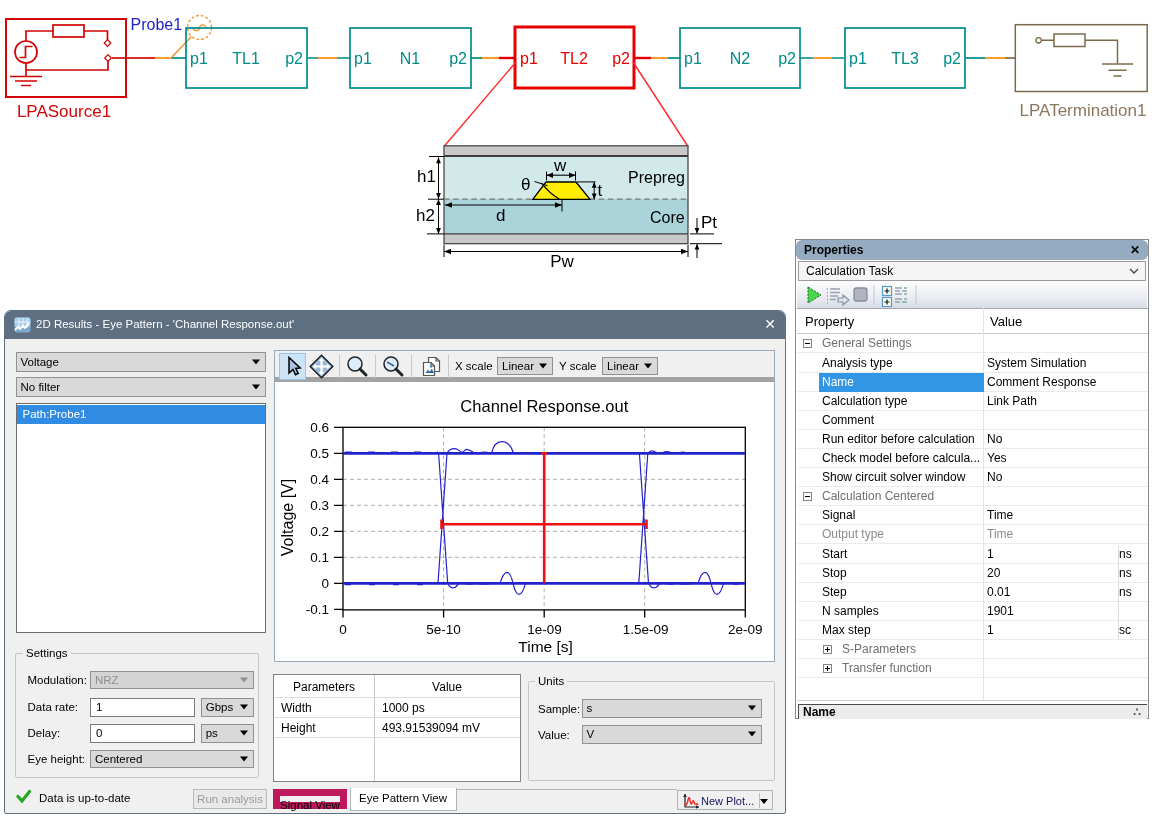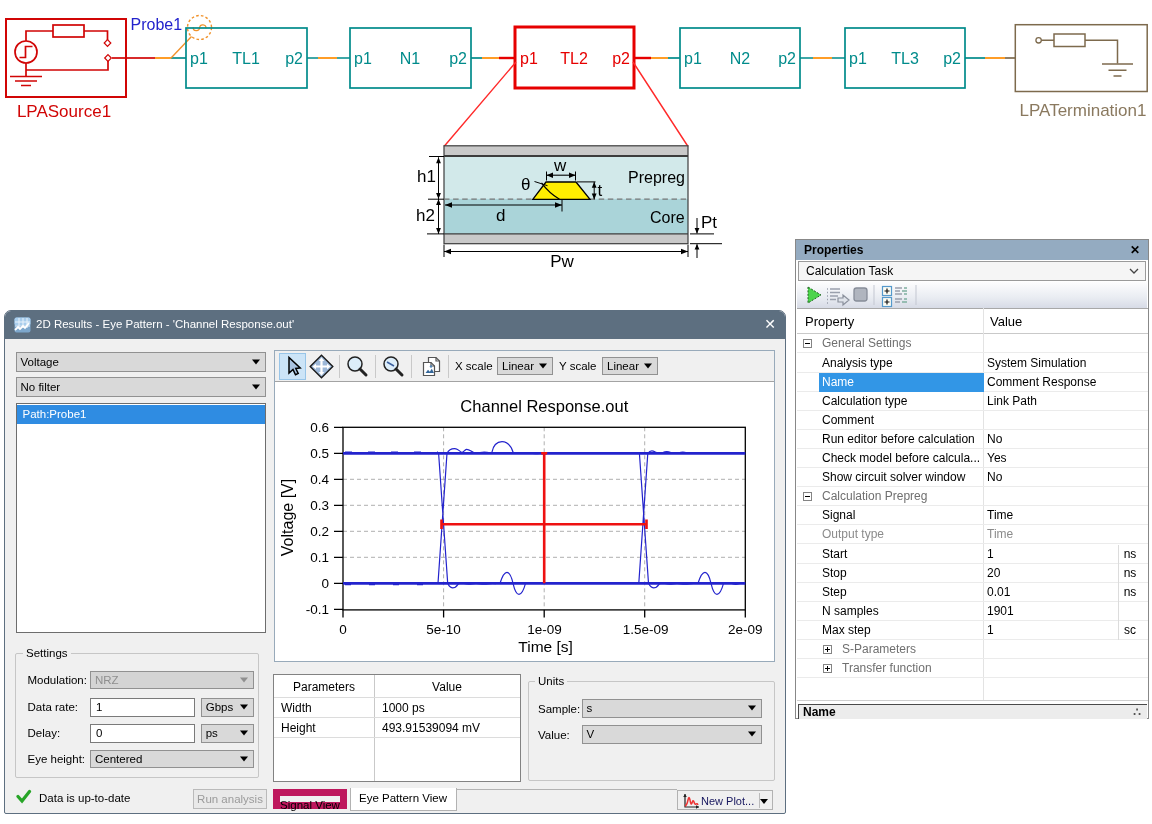--- a/index.html
+++ b/index.html
@@ -27,49 +27,49 @@
 .gbox { position:absolute; border:1px solid #c6c6c6; border-radius:2px; }
 .glab { position:absolute; background:#f0f0f0; font-size:11.5px; padding:0 3px; }
 .lab  { position:absolute; font-size:11.5px; color:#000; white-space:nowrap; }
 #listbox { position:absolute; left:10.5px; top:91.5px; width:250px; height:230px;
   background:#fff; border:1px solid #6d6d6d; }
 #listbox .sel { position:absolute; left:0; top:1px; width:100%; height:19px;
   background:#2f8ce2; color:#fff; font-size:11.5px; line-height:19px; padding-left:6px; }
 #plotpanel { position:absolute; left:269px; top:39px; width:501px; height:312px;
   background:#fff; border:1px solid #98aaba; }
 #ptoolbar { position:absolute; left:0; top:0; width:499px; height:31px;
-  background:#f0f0f0; border-bottom:1px solid #a3a3a3; }
+  background:#f0f0f0; border-bottom:5px solid #a3a3a3; }
 .tbtn { position:absolute; top:2px; width:27px; height:27px; }
 .tbtn.on { background:#cce4f7; border:1px solid #98c5e8; }
 .tsep { position:absolute; top:4px; width:1px; height:23px; background:#c9c9c9; }
 
 #runbtn { position:absolute; left:188px; top:478px; width:74px; height:20px;
   background:#e9e9e9; border:1px solid #bababa; color:#9b9b9b; font-size:11.5px;
   text-align:center; line-height:18px; }
 .tab { position:absolute; font-size:11.5px; text-align:center; }
 #tab1 { left:268px; top:478px; width:74px; height:20px; background:#f0f0f0;
   border:7px solid #be185d; line-height:18px; }
 #tab2 { left:344.5px; top:477px; width:107px; height:23px; background:#fff;
   border:1px solid #b2b2b2; border-top:none; line-height:20px; }
 #tabline { position:absolute; left:451.5px; top:478px; width:220.5px; height:1px; background:#b2b2b2; }
 #newplot { position:absolute; left:672px; top:478.5px; width:96px; height:20px;
   background:#f0f0f0; border:1px solid #b2b2b2; }
 
 #props { position:absolute; left:795px; top:239px; width:354px; height:480px;
   background:#fff; border:1px solid #888; font-size:12px; }
 #phead { position:absolute; left:0; top:0; width:100%; height:20px; background:#94abc1;
-  font-weight:bold; line-height:20px; padding-left:8px; }
+  font-weight:bold; line-height:20px; padding-left:8px;border-radius:6px; }
 #pcombo { position:absolute; left:2px; top:21px; width:348px; height:20px;
   background:#f5f5f5; border:1px solid #9a9a9a; line-height:18px; padding-left:7px; }
 #ptb { position:absolute; left:1px; top:42px; width:350px; height:26px;
   background:linear-gradient(#fdfdfe,#e9ecf2 60%,#d7dbe6); }
 .prow { position:absolute; left:1px; width:351px; height:19px; border-bottom:1px solid #ebebeb;padding-left:48px; }
 .prow .c1 { position:absolute; left:25px; top:2px; white-space:nowrap; }
 .prow .c2 { position:absolute; left:190px; top:2px; white-space:nowrap; }
-.prow .cu { position:absolute; left:322px; top:2px; width:22px; text-align:center; }
+.prow .cu { position:absolute; left:322px; top:2px; width:22px; text-align:left; }
 .pgroup { font-weight:normal; color:#6f6f6f; }
 .pmbox { position:absolute; left:6px; top:5px; width:9px; height:9px; border:1px solid #848484;
   background:#fff; }
 .pmbox:before { content:""; position:absolute; left:1px; top:3px; width:5px; height:1px; background:#000; }
 .pmbox.plus:after { content:""; position:absolute; left:3px; top:1px; width:1px; height:5px; background:#000; }
 #colsep { position:absolute; left:187px; top:68px; width:1px; height:393px; background:#e3e3e3; }
 #namebar { position:absolute; left:2px; top:463.5px; width:349px; height:15px;
   background:#ececec; border-top:1px solid #4a4a4a; border-left:1px solid #4a4a4a;
   font-weight:bold; line-height:14px; padding-left:4px; }
 </style>
@@ -462,21 +462,21 @@
       <div class="prow" style="top:209px">
           <span class="c1">Check model before calcula...</span>
           <span class="c2">Yes</span>
         </div>
       <div class="prow" style="top:228.1px">
           <span class="c1">Show circuit solver window</span>
           <span class="c2">No</span>
         </div>
       <div class="prow" style="top:247.2px">
           <span class="pmbox"></span>
-          <span class="c1 pgroup">Calculation Prepreg</span>
+          <span class="c1 pgroup">Calculation Centered</span>
         </div>
       <div class="prow" style="top:266.3px">
           <span class="c1">Signal</span>
           <span class="c2">Time</span>
         </div>
       <div class="prow" style="top:285.4px">
           <span class="c1" style="color:#8b8b8b">Output type</span>
           <span class="c2" style="color:#8b8b8b">Time</span>
         </div>
       <div class="prow" style="top:304.5px">

